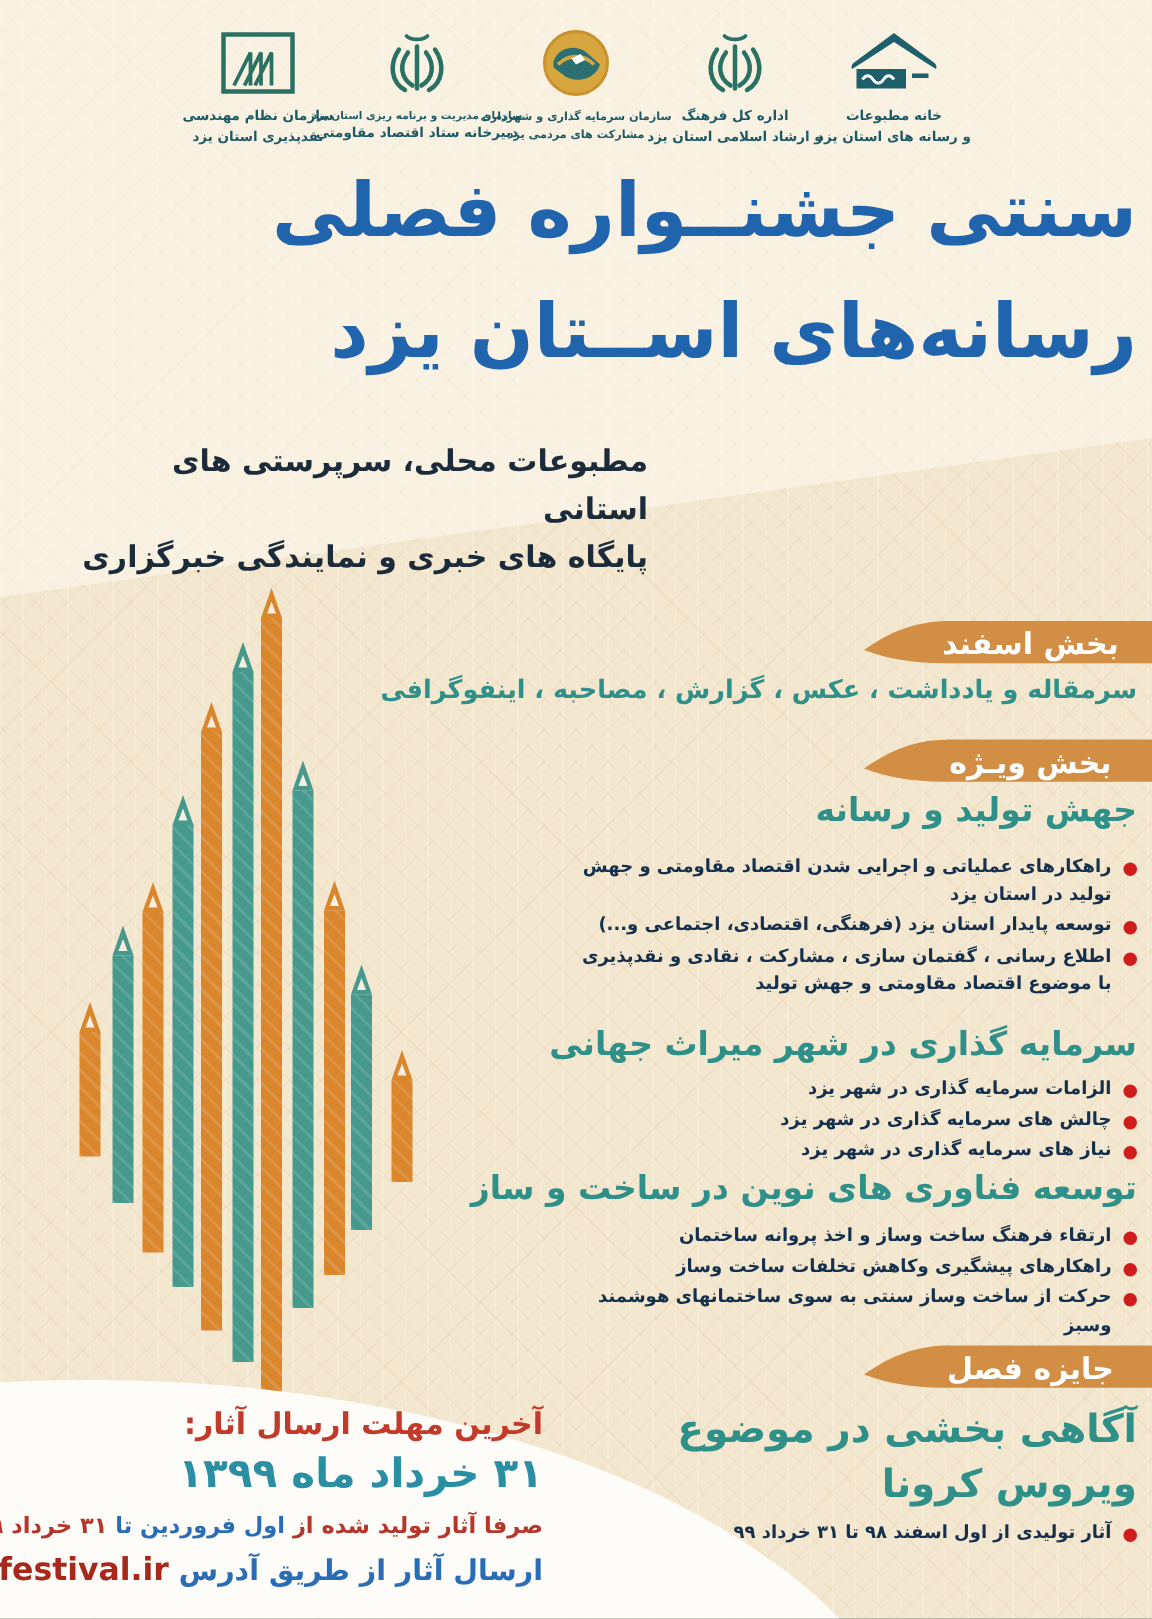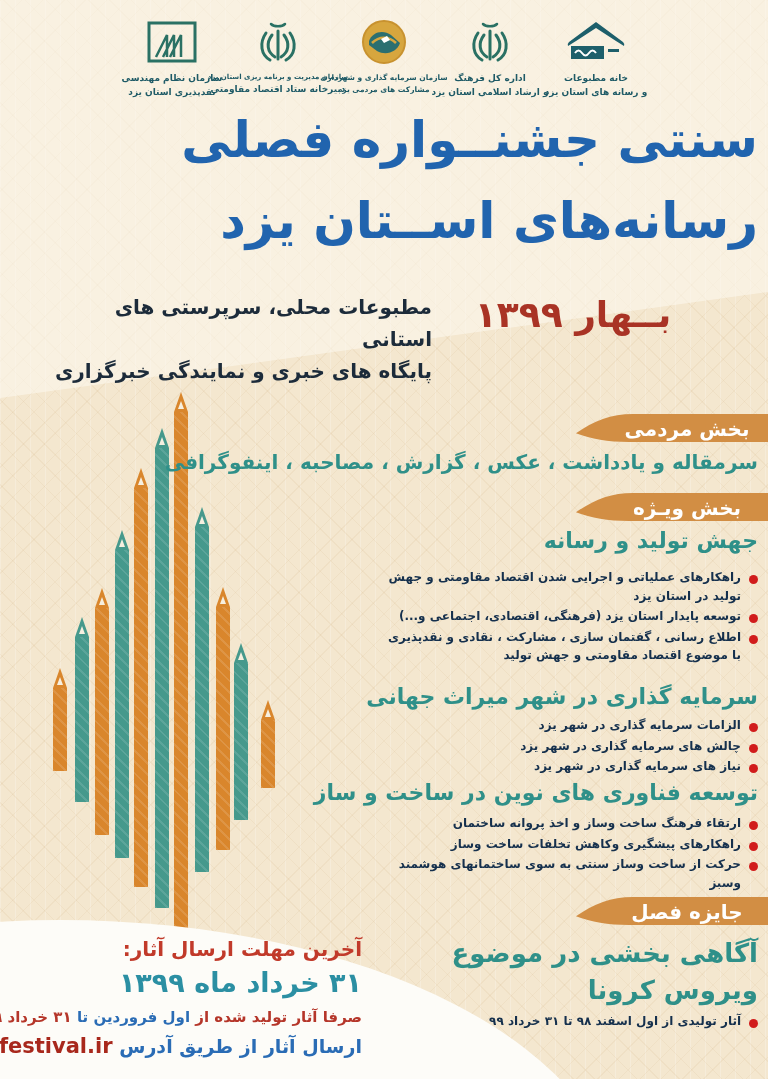--- a/index.html
+++ b/index.html
@@ -42,21 +42,21 @@
     border-left:3.5px solid transparent;border-right:3.5px solid transparent;
     border-bottom:8px solid #f6efdf;}
   .pbody{width:14px;
     background-image:repeating-linear-gradient(45deg, rgba(255,255,255,0.12) 0 2px, transparent 2px 8px);}
   
   .badge{position:absolute;right:0;width:196px;height:33px;display:flex;align-items:center;
     justify-content:center;padding-left:34px;}
   .badge svg{position:absolute;left:0;top:0;width:100%;height:100%;fill:#d28e44;}
   .badge-label{position:relative;color:#ffffff;font-weight:bold;font-size:20px;direction:rtl;white-space:nowrap;}
   .main-line{position:absolute;right:10px;direction:rtl;text-align:right;color:#2f9089;
-    font-weight:bold;font-size:20px;white-space:nowrap;}
+    font-weight:bold;font-size:17px;white-space:nowrap;}
   .h-teal{position:absolute;right:10px;direction:rtl;text-align:right;color:#2f9089;
     font-weight:bold;font-size:22px;white-space:nowrap;margin:0;}
   .blist{position:absolute;right:10px;width:382px;direction:rtl;list-style:none;margin:0;padding:0;}
   .blist li{position:relative;padding-right:17px;font-size:12px;font-weight:bold;color:#15304d;
     line-height:1.55;margin-bottom:2px;text-align:right;}
   .blist li::before{content:"";position:absolute;right:0;top:7px;width:9px;height:9px;
     border-radius:50%;background:#d11c1c;}
   .prize-heading{position:absolute;right:10px;direction:rtl;text-align:right;color:#2f9089;
     font-weight:bold;font-size:26px;line-height:1.42;margin:0;}
   .prize-heading span{display:block;white-space:nowrap;}
@@ -162,21 +162,20 @@
   <h1 class="title">
     <span>سنتی جشنــواره فصلی</span>
     <span>رسانه‌های اســتان یزد</span>
   </h1>
 
   <div class="subtitle">
     <span>مطبوعات محلی، سرپرستی های استانی</span>
     <span>پایگاه های خبری و نمایندگی خبرگزاری</span>
   </div>
 
-  <div class="season">بــهار ۱۳۹۹</div>
 
   <div id="pencils">
       <div class="pencil" style="left: 53px; top: 668px;">
         <div class="ptip" style="border-bottom-color:#d9862c">
           <div class="pnotch"></div>
         </div>
         <div class="pbody" style="background-color:#d9862c;height:83px"></div>
       </div>
       <div class="pencil" style="left: 75px; top: 617px;">
         <div class="ptip" style="border-bottom-color:#46998c">
@@ -237,21 +236,21 @@
           <div class="pnotch"></div>
         </div>
         <div class="pbody" style="background-color:#d9862c;height:68px"></div>
       </div>
     </div>
 
   <div class="badge" style="top:412px">
     <svg viewBox="0 0 200 34" preserveAspectRatio="none">
       <path d="M200 2 L62 2 C40 2 22 9 4 22 C20 28 36 31 58 31 L200 31 Z"></path>
     </svg>
-    <span class="badge-label">بخش مردمی</span>
+    <span class="badge-label">بخش اسفند</span>
   </div>
 
   <div class="main-line" style="top:450px">سرمقاله و یادداشت ، عکس ، گزارش ، مصاحبه ، اینفوگرافی</div>
 
   <div class="badge" style="top:491px">
     <svg viewBox="0 0 200 34" preserveAspectRatio="none">
       <path d="M200 2 L62 2 C40 2 22 9 4 22 C20 28 36 31 58 31 L200 31 Z"></path>
     </svg>
     <span class="badge-label">بخش ویـژه</span>
   </div>

